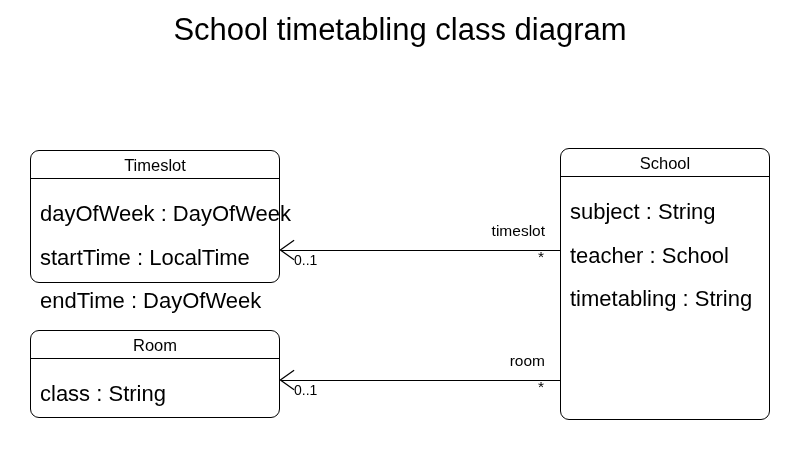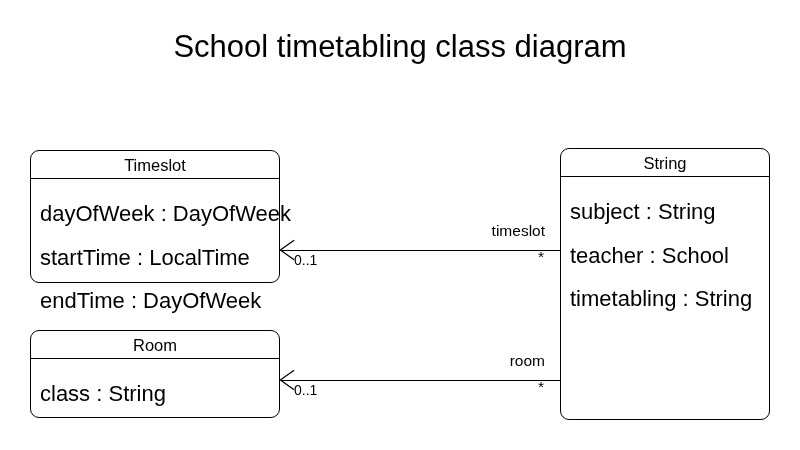--- a/index.html
+++ b/index.html
@@ -15,21 +15,21 @@
   #canvas {
     position: relative;
     width: 800px;
     height: 450px;
     background: #ffffff;
     overflow: hidden;
   }
   #diagram-title {
     position: absolute;
     left: 0;
-    top: 28px;
+    top: 11px;
     width: 800px;
     text-align: center;
     font-size: 31px;
     font-weight: normal;
     line-height: 38px;
     color: #000000;
     letter-spacing: 0px;
     white-space: nowrap;
   }
   .uml-class {
@@ -109,21 +109,21 @@
   </div>
 
   <div class="uml-class" id="class-room" style="left:30px; top:330px; width:250px; height:88px;">
     <div class="uml-class-name">Room</div>
     <div class="uml-attrs">
       <div class="uml-attr">class : String</div>
     </div>
   </div>
 
   <div class="uml-class" id="class-lesson" style="left:560px; top:148px; width:210px; height:272px;">
-    <div class="uml-class-name">String</div>
+    <div class="uml-class-name">School</div>
     <div class="uml-attrs">
       <div class="uml-attr">subject : String</div>
       <div class="uml-attr">teacher : School</div>
       <div class="uml-attr">timetabling : String</div>
     </div>
   </div>
 
   <div class="assoc-line" style="left:281px; top:250px; width:279px;"></div>
   <svg class="assoc-arrow" style="left:279px; top:238px;" width="18" height="24" viewBox="0 0 18 24">
     <path d="M 17 1 L 1.5 12 L 17 23" fill="none" stroke="#000000" stroke-width="1.4"></path>

